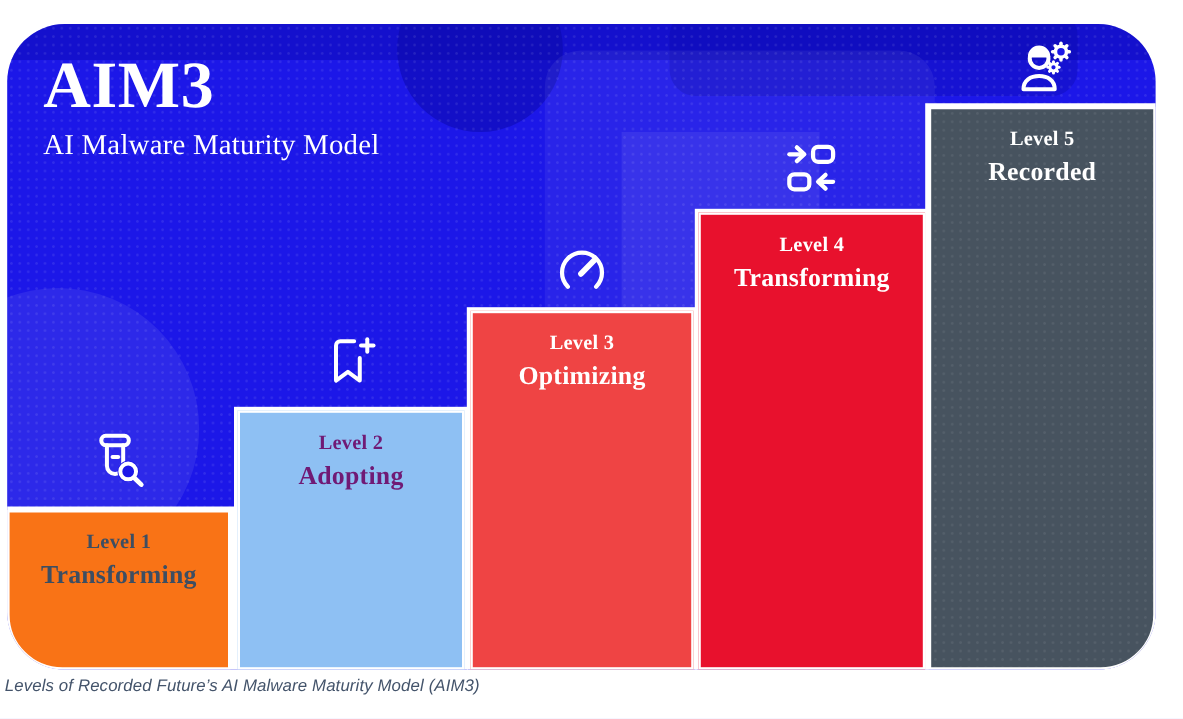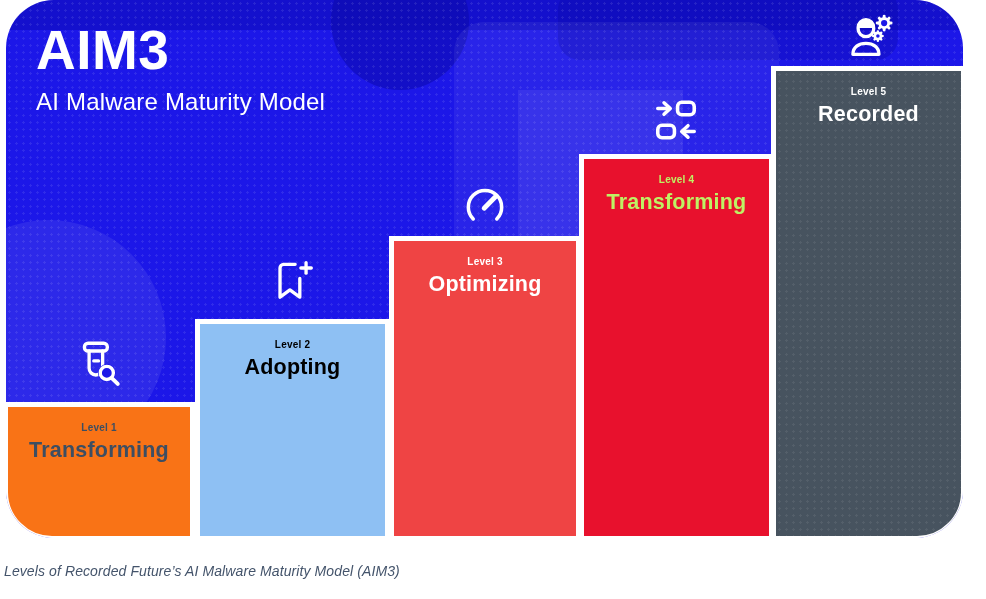--- a/index.html
+++ b/index.html
@@ -4,25 +4,26 @@
 <style>
   * { margin: 0; padding: 0; box-sizing: border-box; }
   html, body { background: #ffffff; }
   body {
     width: 986px; height: 599px;
     font-family: "Liberation Sans", sans-serif;
     position: relative;
     overflow: hidden;
   }
   .banner {
-    position: absolute; left: 6px; top: 0;
+    position: absolute; left: 6px; top: 20px;
     width: 957px; height: 538px;
     background: #1c17e8;
     border-radius: 48px 48px 48px 48px;
     overflow: hidden;
+    font-family: Liberation Serif, serif;
   }
   
   .banner::after {
     content: "";
     position: absolute; inset: 0;
     background-image: radial-gradient(rgba(255,255,255,0.09) 1px, transparent 1.2px);
     background-size: 7px 7px;
     pointer-events: none;
     z-index: 3;
   }
@@ -39,28 +40,28 @@
   .title { font-size: 55px; font-weight: 800; letter-spacing: 0.5px; line-height: 1.05; }
   .subtitle { font-size: 24px; font-weight: 500; margin-top: 8px; letter-spacing: 0.2px; }
 
   .bar {
     position: absolute; bottom: 0; z-index: 4;
     border: 2px solid #ffffff;
     box-shadow: 0 0 0 3px #ffffff;
     text-align: center;
     padding-top: 15px;
   }
-  .bar-label { font-size: 10px; font-weight: 700; letter-spacing: 0.2px; }
+  .bar-label { font-size: 17px; font-weight: 700; letter-spacing: 0.2px; }
   .bar-name  { font-size: 21.5px; font-weight: 700; margin-top: 5px; letter-spacing: 0.2px; }
 
   .bar-1 { left: 0;    width: 186px; height: 133px; background: #f97316; color: #3d4e62;
            border-bottom-left-radius: 46px; }
-  .bar-2 { left: 192px; width: 189px; height: 216px; background: #8ec0f3; color: #000000; }
+  .bar-2 { left: 192px; width: 189px; height: 216px; background: #8ec0f3; color: #701a75; }
   .bar-3 { left: 386px; width: 186px; height: 299px; background: #ef4444; color: #ffffff; }
-  .bar-4 { left: 576px; width: 189px; height: 381px; background: #e8112d; color: #bef264; }
+  .bar-4 { left: 576px; width: 189px; height: 381px; background: #e8112d; color: #ffffff; }
   .bar-5 { left: 768px; width: 189px; height: 469px; background: #47535f; color: #ffffff;
            border-bottom-right-radius: 46px;
            background-image: radial-gradient(rgba(255,255,255,0.07) 1px, transparent 1.2px);
            background-size: 7px 7px; }
 
   .lvl-icon { position: absolute; width: 50px; height: 50px; z-index: 4; }
   .icon-1 { left: 68px;  top: 338px; }
   .icon-2 { left: 261px; top: 256px; }
   .icon-3 { left: 454px; top: 178px; }
   .icon-4 { left: 645px; top: 95px;  }

